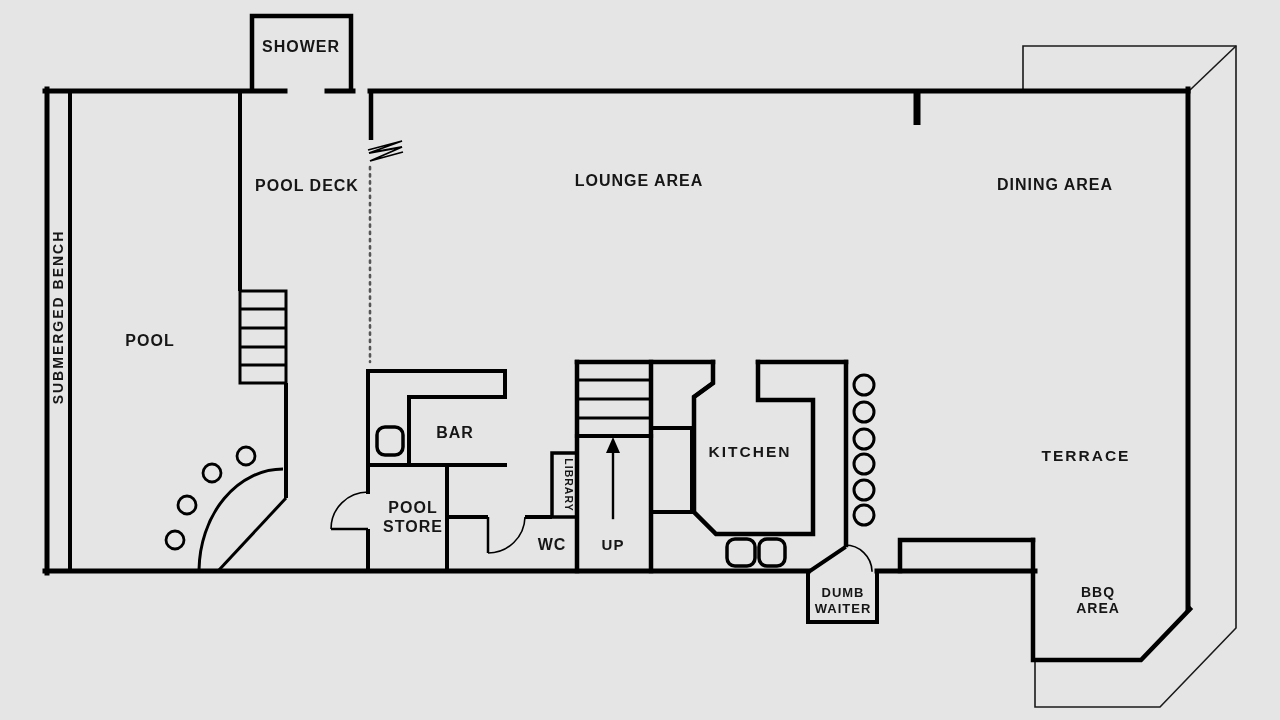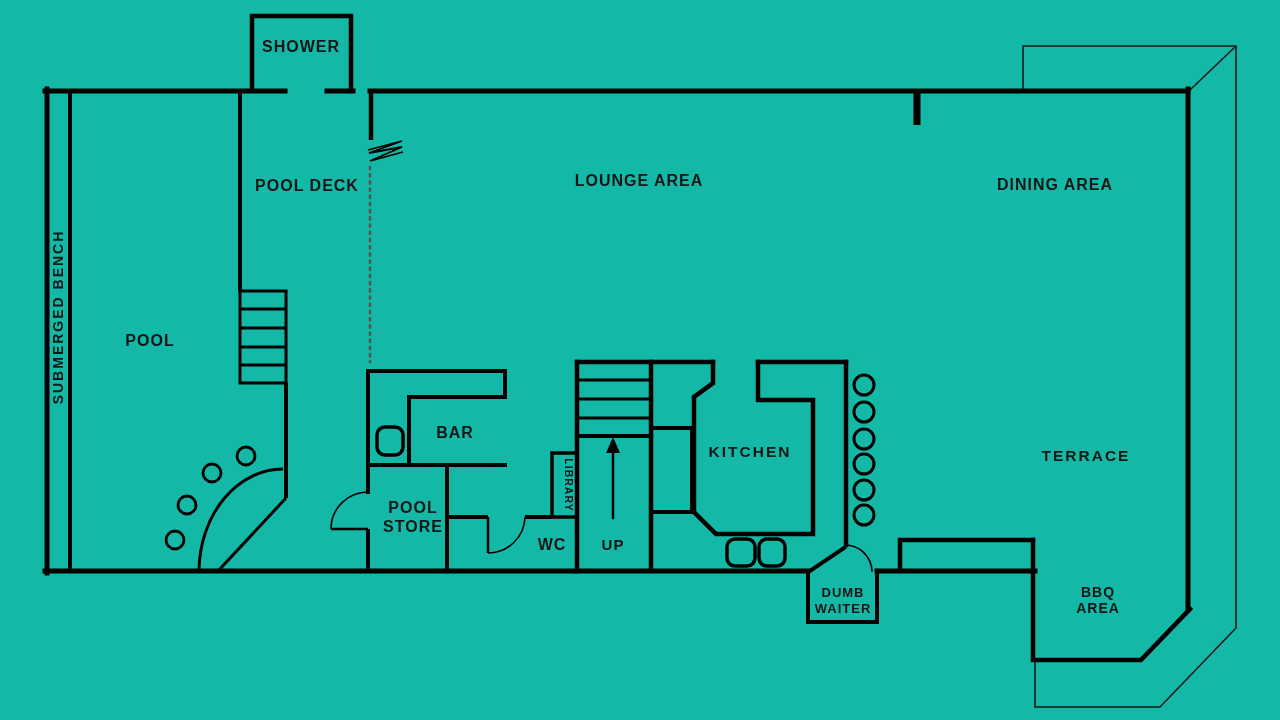--- a/index.html
+++ b/index.html
@@ -1,16 +1,16 @@
 <!DOCTYPE html>
 <html><head>
 <meta charset="utf-8">
 <style>
   html,body{margin:0;padding:0;background:#ffffff;}
-  .stage{width:1280px;height:720px;position:relative;background:#14b8a6;overflow:hidden;}
+  .stage{width:1280px;height:720px;position:relative;background:#e5e5e5;overflow:hidden;}
   svg{display:block;}
   text{
     font-family:"Liberation Sans","DejaVu Sans",sans-serif;
     font-weight:bold;
     fill:#161616;
     letter-spacing:1px;
   }
   .lbl16{font-size:16px;}
   .lbl15{font-size:15px;}
   .lbl14{font-size:14px;letter-spacing:2px;}

